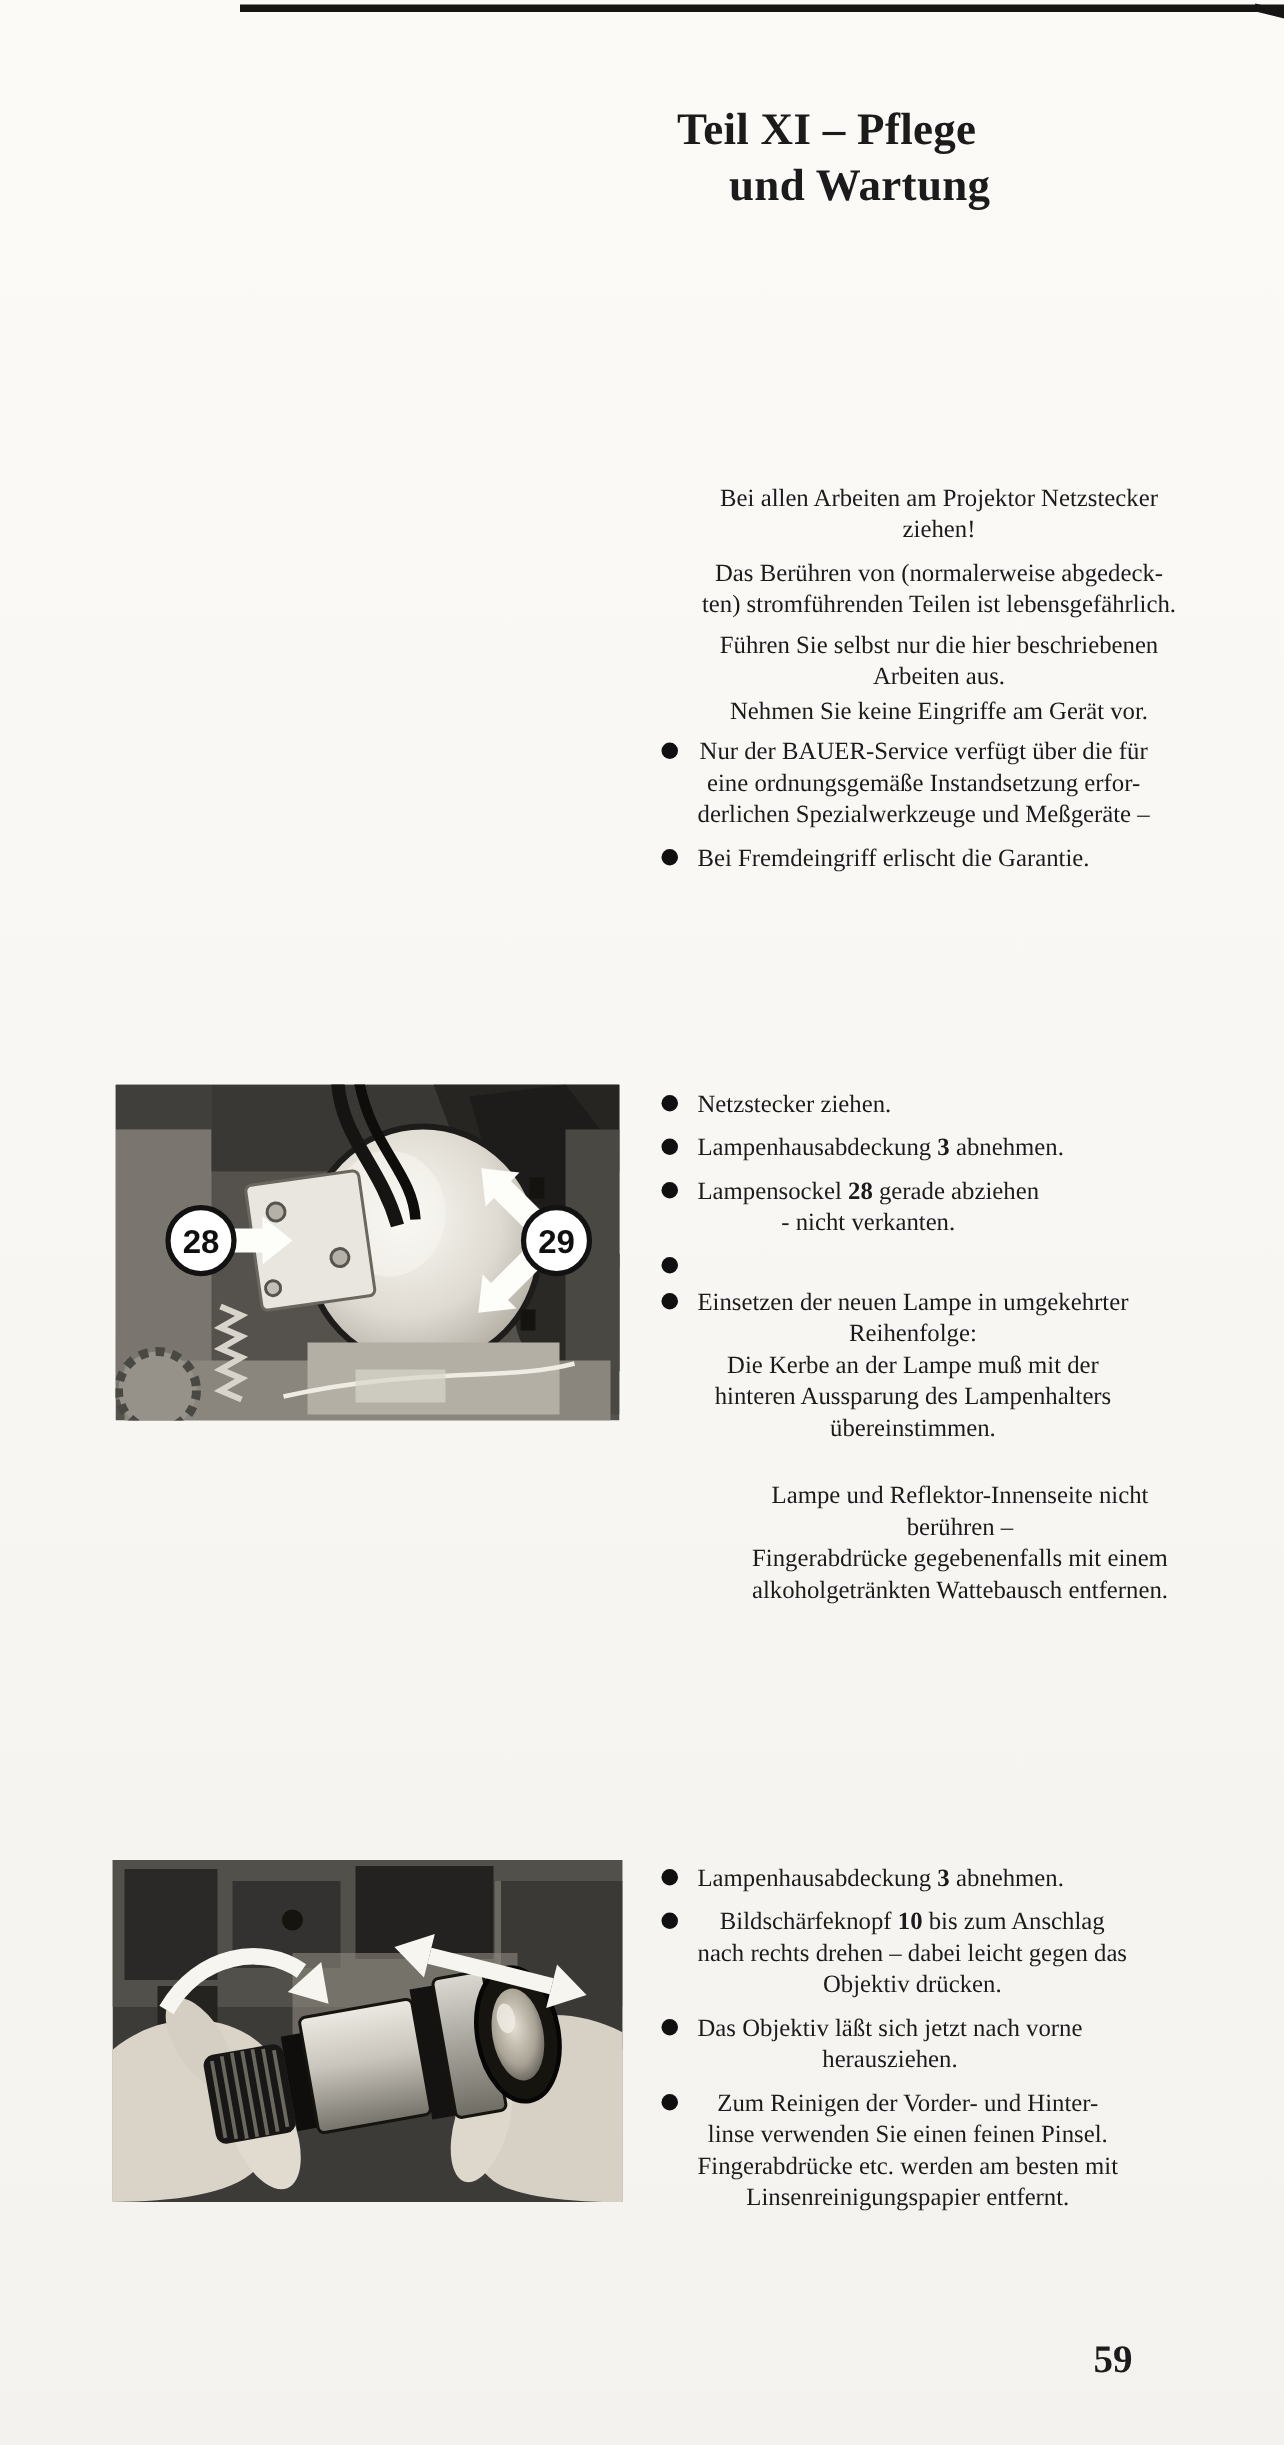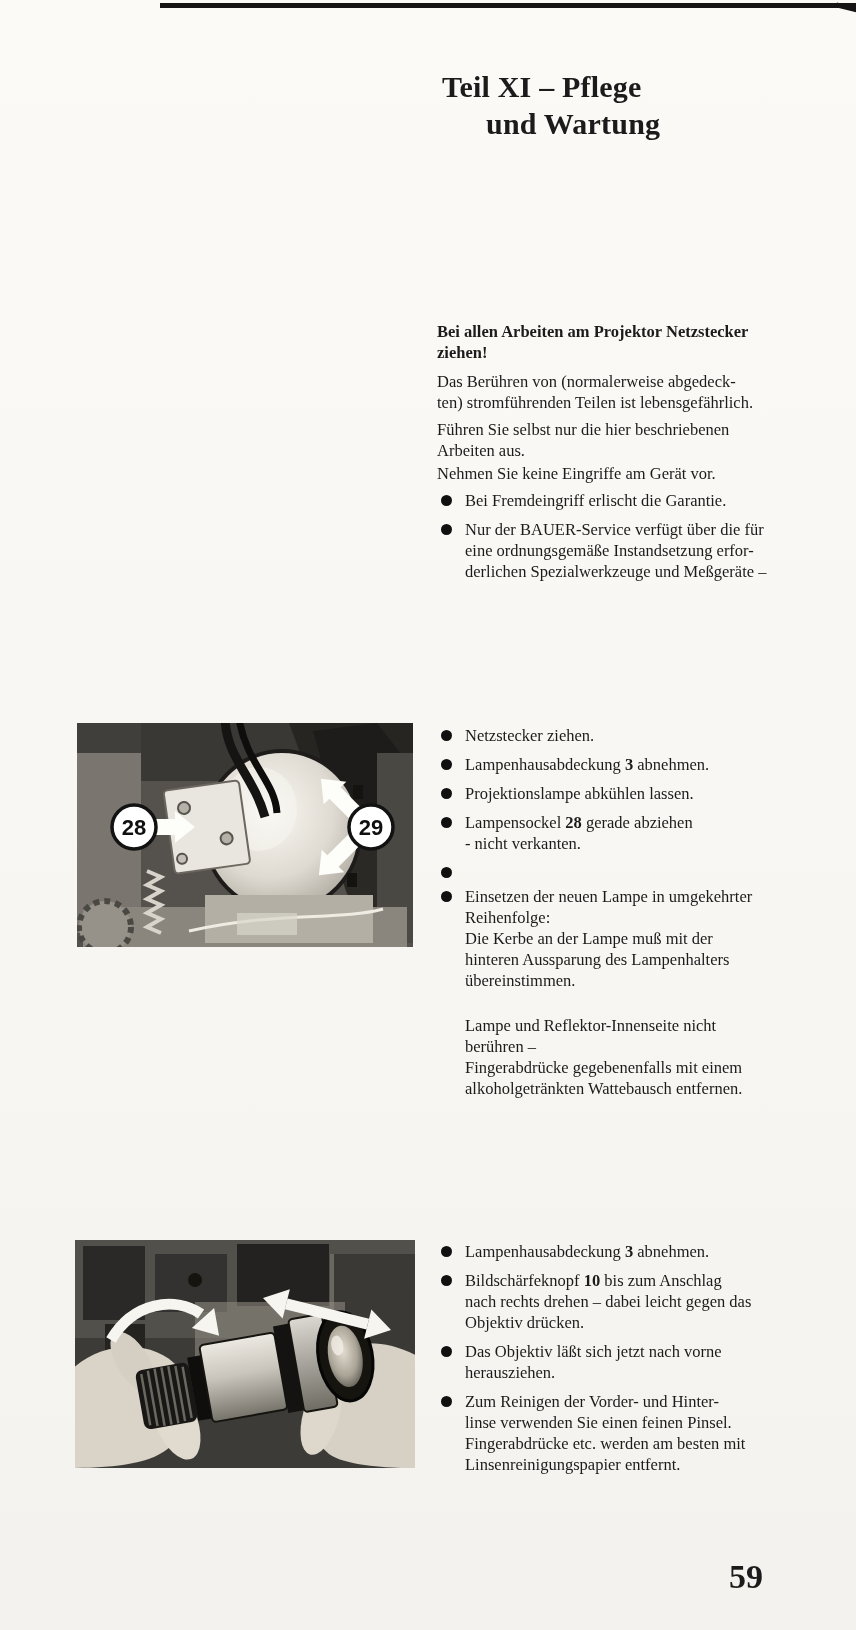--- a/index.html
+++ b/index.html
@@ -4,42 +4,42 @@
 <style>
   html,body{margin:0;padding:0;}
   body{
     width:856px;height:1630px;
     background:#f6f5f1;
     font-family:"Liberation Serif","DejaVu Serif",serif;
     color:#1b1b1b;
     position:relative;
     overflow:hidden;
   }
-  .page{position:absolute;inset:0;background:linear-gradient(180deg,#fbfaf7 0%,#f7f6f2 60%,#f3f2ee 100%);}
+  .page{position:absolute;inset:0;background:linear-gradient(180deg,#fbfaf7 0%,#f7f6f2 60%,#f3f2ee 100%);text-align:center;}
   .top-rule{position:absolute;left:160px;top:3px;width:696px;height:5px;background:#161514;}
   .top-rule-tail{position:absolute;left:836px;top:5px;width:22px;height:5px;background:#161514;transform:rotate(14deg);}
 
   .title{position:absolute;left:442px;top:68px;font-weight:bold;font-size:30px;line-height:37px;letter-spacing:.2px;}
   .title .t2{margin-left:44px;}
 
   .col{position:absolute;left:437px;width:378px;font-size:16.5px;line-height:21px;}
-  .col .heading{font-weight:bold;white-space:pre-line;margin:0 0 8px 0;}
+  .col .heading{font-weight:normal;white-space:pre-line;margin:0 0 8px 0;}
   .para{white-space:pre-line;margin:0 0 6px 0;}
   .para.tight{margin-bottom:2px;}
   .bullet{display:flex;margin:0 0 8px 0;}
   .dot{flex:0 0 11px;width:11px;height:11px;border-radius:50%;background:#101010;margin:5px 13px 0 4px;}
   .bt{white-space:pre-line;}
   .bnum{font-weight:bold;}
   .note{white-space:pre-line;margin:24px 0 0 28px;}
 
   .photo{position:absolute;display:block;}
   #photo-lamp{left:77px;top:723px;width:336px;height:224px;}
   #photo-lens{left:75px;top:1240px;width:340px;height:228px;}
 
-  .pagenum{position:absolute;left:729px;top:1558px;font-size:34px;font-weight:bold;}
+  .pagenum{position:absolute;left:729px;top:1558px;font-size:26px;font-weight:bold;}
 
   svg text{font-family:"Liberation Sans","DejaVu Sans",sans-serif;}
 </style>
 </head>
 <body>
 
 <div class="page">
 
   <div class="top-rule"></div>
   <div class="top-rule-tail"></div>
@@ -52,27 +52,27 @@
   <div class="col" style="top:321px;">
     <div class="heading">Bei allen Arbeiten am Projektor Netzstecker
 ziehen!</div>
     <div class="para">Das Berühren von (normalerweise abgedeck-
 ten) stromführenden Teilen ist lebensgefährlich.</div>
     <div class="para tight">Führen Sie selbst nur die hier beschriebenen
 Arbeiten aus.</div>
     <div class="para">Nehmen Sie keine Eingriffe am Gerät vor.</div>
     <div class="bullet">
       <span class="dot"></span>
-      <span class="bt">Bei Fremdeingriff erlischt die Garantie.</span>
-    </div>
-    <div class="bullet">
-      <span class="dot"></span>
       <span class="bt">Nur der BAUER-Service verfügt über die für
 eine ordnungsgemäße Instandsetzung erfor-
 derlichen Spezialwerkzeuge und Meßgeräte –</span>
+    </div>
+    <div class="bullet">
+      <span class="dot"></span>
+      <span class="bt">Bei Fremdeingriff erlischt die Garantie.</span>
     </div>
   </div>
 
   <svg id="photo-lamp" class="photo" viewBox="0 0 336 224">
     <defs>
       <radialGradient id="gradLamp" cx="42%" cy="38%" r="75%">
         <stop offset="0%" stop-color="#fbf9f4"></stop>
         <stop offset="55%" stop-color="#dedad1"></stop>
         <stop offset="100%" stop-color="#a29d93"></stop>
       </radialGradient>
@@ -125,24 +125,20 @@
 
   <div class="col" style="top:725px;">
 
     <div class="bullet">
       <span class="dot"></span>
       <span class="bt"><span>Netzstecker ziehen.</span><span class="bnum"></span><span></span></span>
     </div>
     <div class="bullet">
       <span class="dot"></span>
       <span class="bt"><span>Lampenhausabdeckung </span><span class="bnum">3</span><span> abnehmen.</span></span>
-    </div>
-    <div class="bullet">
-      <span class="dot"></span>
-      <span class="bt"><span>Projektionslampe abkühlen lassen.</span><span class="bnum"></span><span></span></span>
     </div>
     <div class="bullet">
       <span class="dot"></span>
       <span class="bt"><span>Lampensockel </span><span class="bnum">28</span><span> gerade abziehen
 - nicht verkanten.</span></span>
     </div>
     <div class="bullet">
       <span class="dot"></span>
     </div>
     <div class="bullet">

